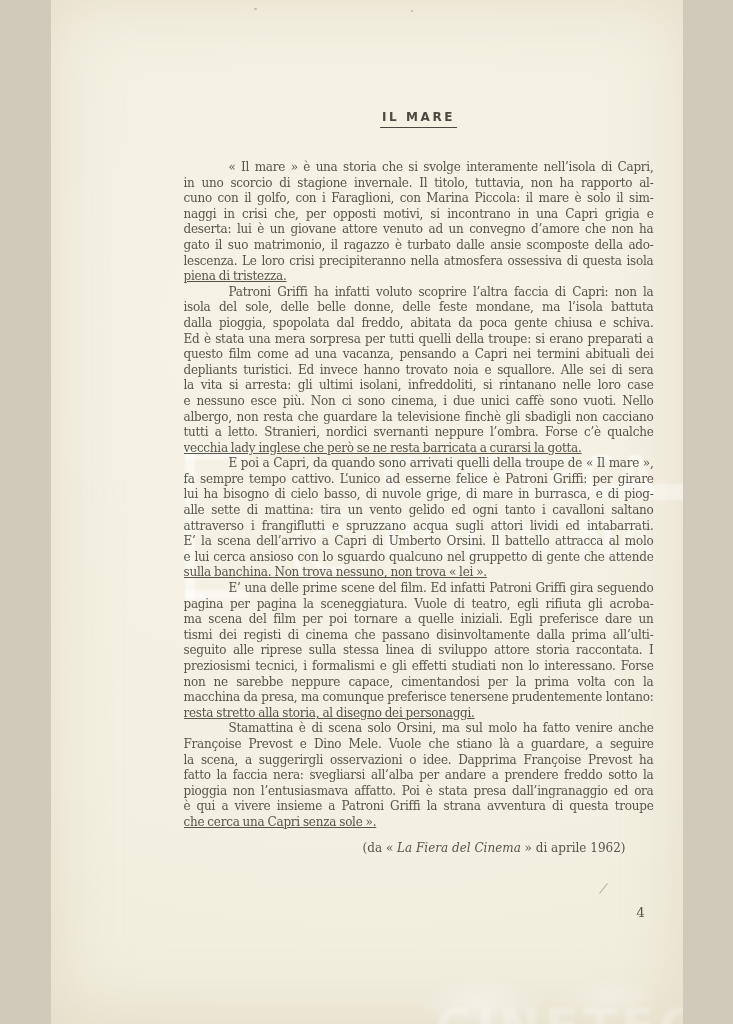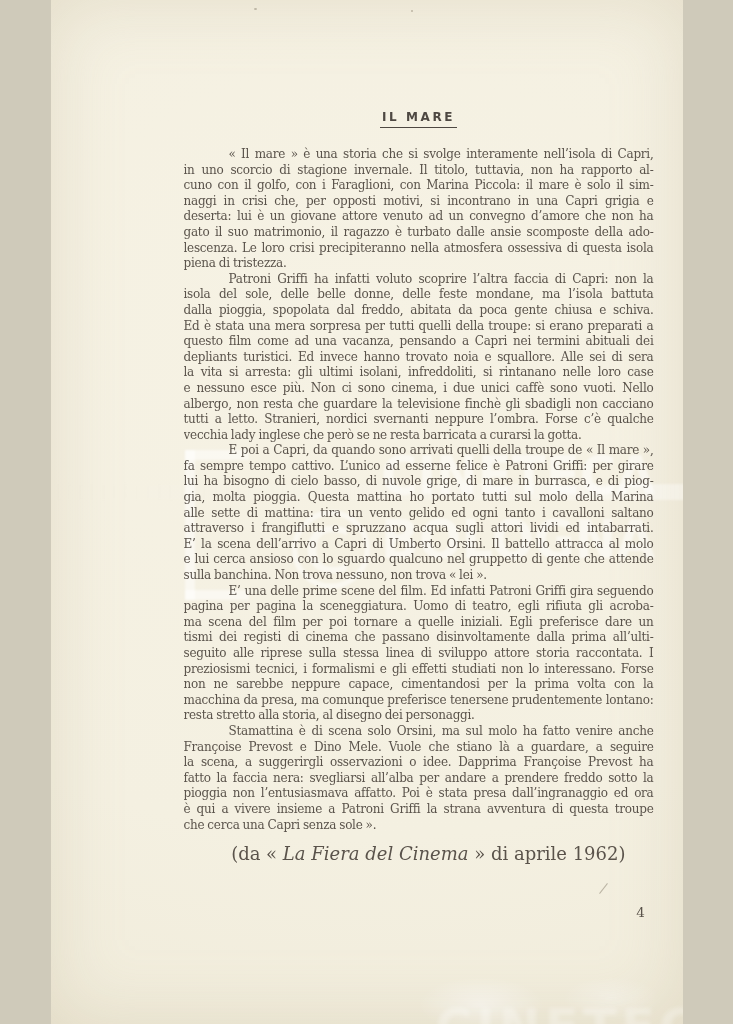--- a/index.html
+++ b/index.html
@@ -48,32 +48,32 @@
     font-family:"DejaVu Sans", sans-serif;
   }
   .title span{
     display:inline-block;font-size:12px;font-weight:bold;letter-spacing:2.6px;
     color:var(--title-ink);
     border-bottom:1.4px solid var(--title-ink);
     padding:0 2px 2.5px 2px;
   }
   
   .body-text{
-    position:absolute;left:133px;top:147px;width:470px;
+    position:absolute;left:133px;top:160px;width:470px;
     font-size:12px;letter-spacing:-0.25px;word-spacing:-0.5px;
   }
   .line{
     height:15.6px;line-height:15.6px;overflow:hidden;
     text-align:justify;text-align-last:justify;
   }
   .line.first{text-indent:45px;}
-  .line.last{text-align-last:left;}
+  .line.last{text-align-last:left;text-decoration:underline;}
   .attribution{
     margin-top:10px;text-align:right;padding-right:28px;
-    font-size:18px;letter-spacing:0;word-spacing:0;
+    font-size:12px;letter-spacing:0;word-spacing:0;
   }
   .attribution i{font-style:italic;}
   .page-number{
     position:absolute;left:580px;top:904px;width:20px;text-align:center;
     font-size:13.5px;color:var(--ink);
   }
 </style>
 </head>
 <body>
 
@@ -122,30 +122,29 @@
         <div class="line">la vita si arresta: gli ultimi isolani, infreddoliti, si rintanano nelle loro case</div>
         <div class="line">e nessuno esce più. Non ci sono cinema, i due unici caffè sono vuoti. Nello</div>
         <div class="line">albergo, non resta che guardare la televisione finchè gli sbadigli non cacciano</div>
         <div class="line">tutti a letto. Stranieri, nordici svernanti neppure l’ombra. Forse c’è qualche</div>
         <div class="line last">vecchia lady inglese che però se ne resta barricata a curarsi la gotta.</div>
       </div>
       <div class="paragraph">
         <div class="line first">E poi a Capri, da quando sono arrivati quelli della troupe de « Il mare »,</div>
         <div class="line">fa sempre tempo cattivo. L’unico ad esserne felice è Patroni Griffi: per girare</div>
         <div class="line">lui ha bisogno di cielo basso, di nuvole grige, di mare in burrasca, e di piog-</div>
-        <div class="line">gia, molta pioggia. Questa mattina ho portato tutti sul molo della Marina</div>
         <div class="line">alle sette di mattina: tira un vento gelido ed ogni tanto i cavalloni saltano</div>
         <div class="line">attraverso i frangiflutti e spruzzano acqua sugli attori lividi ed intabarrati.</div>
         <div class="line">E’ la scena dell’arrivo a Capri di Umberto Orsini. Il battello attracca al molo</div>
         <div class="line">e lui cerca ansioso con lo sguardo qualcuno nel gruppetto di gente che attende</div>
         <div class="line last">sulla banchina. Non trova nessuno, non trova « lei ».</div>
       </div>
       <div class="paragraph">
         <div class="line first">E’ una delle prime scene del film. Ed infatti Patroni Griffi gira seguendo</div>
-        <div class="line">pagina per pagina la sceneggiatura. Uomo di teatro, egli rifiuta gli acroba-</div>
+        <div class="line">pagina per pagina la sceneggiatura. Vuole di teatro, egli rifiuta gli acroba-</div>
         <div class="line">ma scena del film per poi tornare a quelle iniziali. Egli preferisce dare un</div>
         <div class="line">tismi dei registi di cinema che passano disinvoltamente dalla prima all’ulti-</div>
         <div class="line">seguito alle riprese sulla stessa linea di sviluppo attore storia raccontata. I</div>
         <div class="line">preziosismi tecnici, i formalismi e gli effetti studiati non lo interessano. Forse</div>
         <div class="line">non ne sarebbe neppure capace, cimentandosi per la prima volta con la</div>
         <div class="line">macchina da presa, ma comunque preferisce tenersene prudentemente lontano:</div>
         <div class="line last">resta stretto alla storia, al disegno dei personaggi.</div>
       </div>
       <div class="paragraph">
         <div class="line first">Stamattina è di scena solo Orsini, ma sul molo ha fatto venire anche</div>

